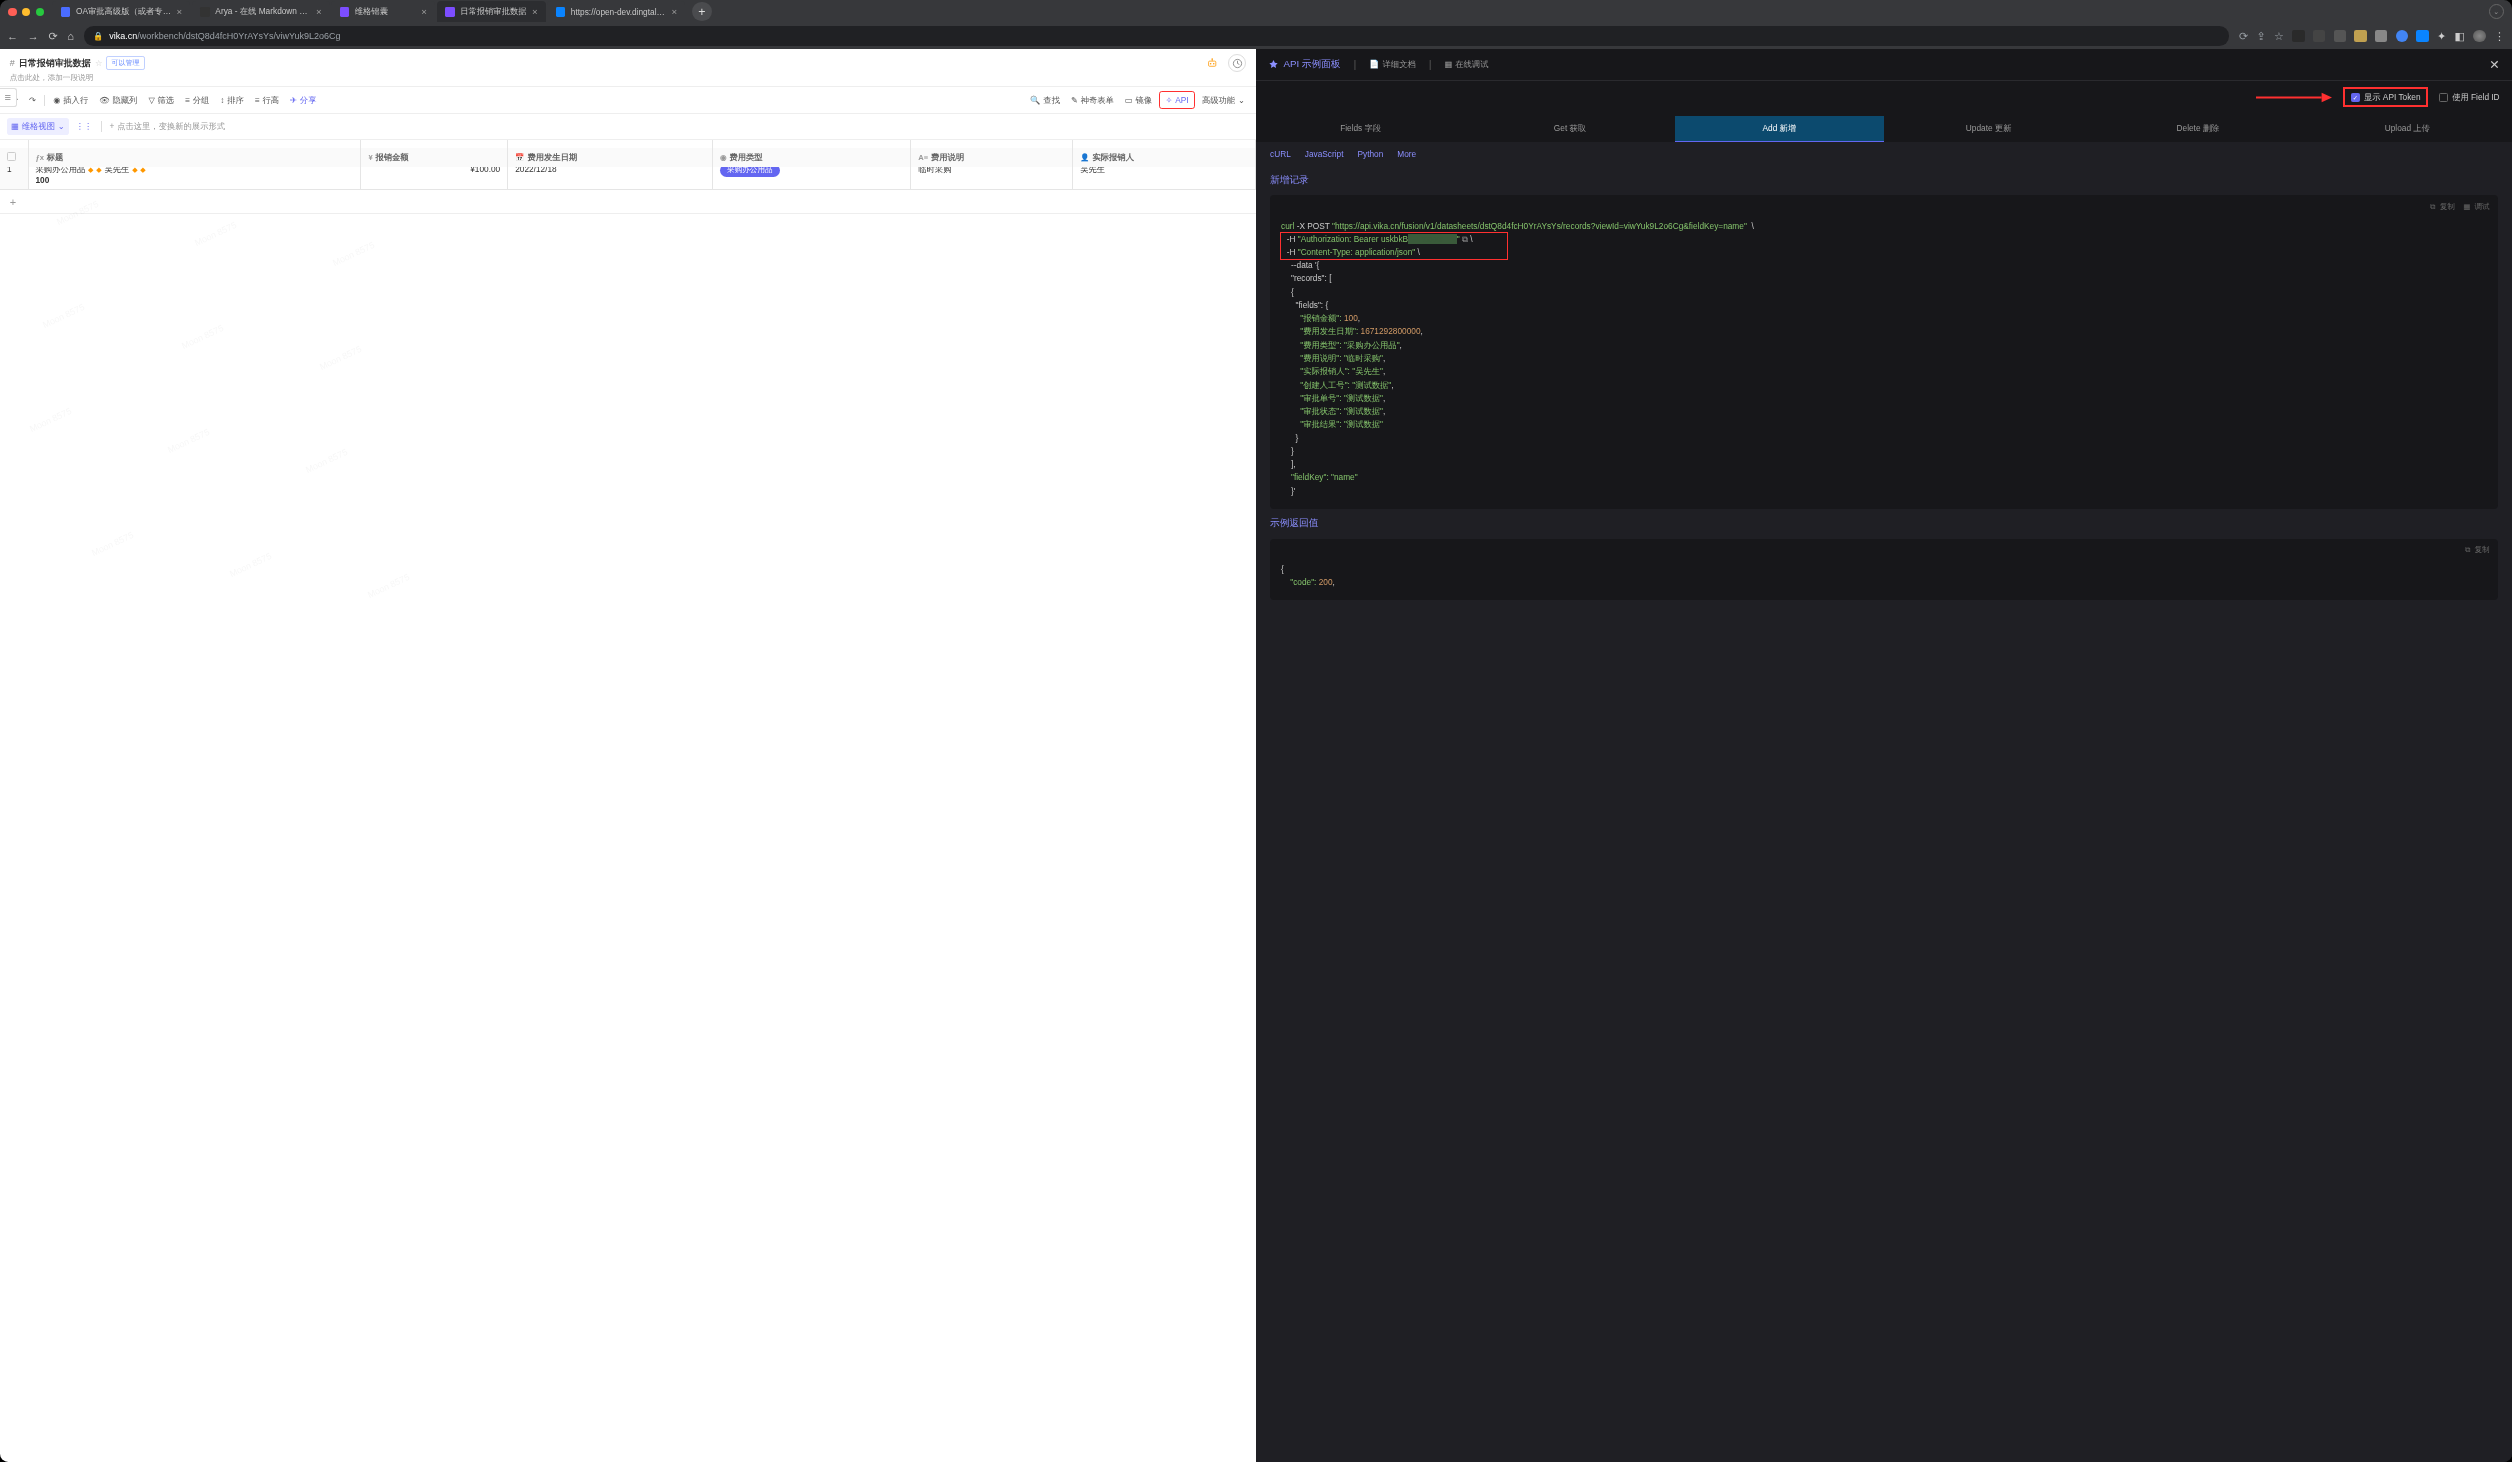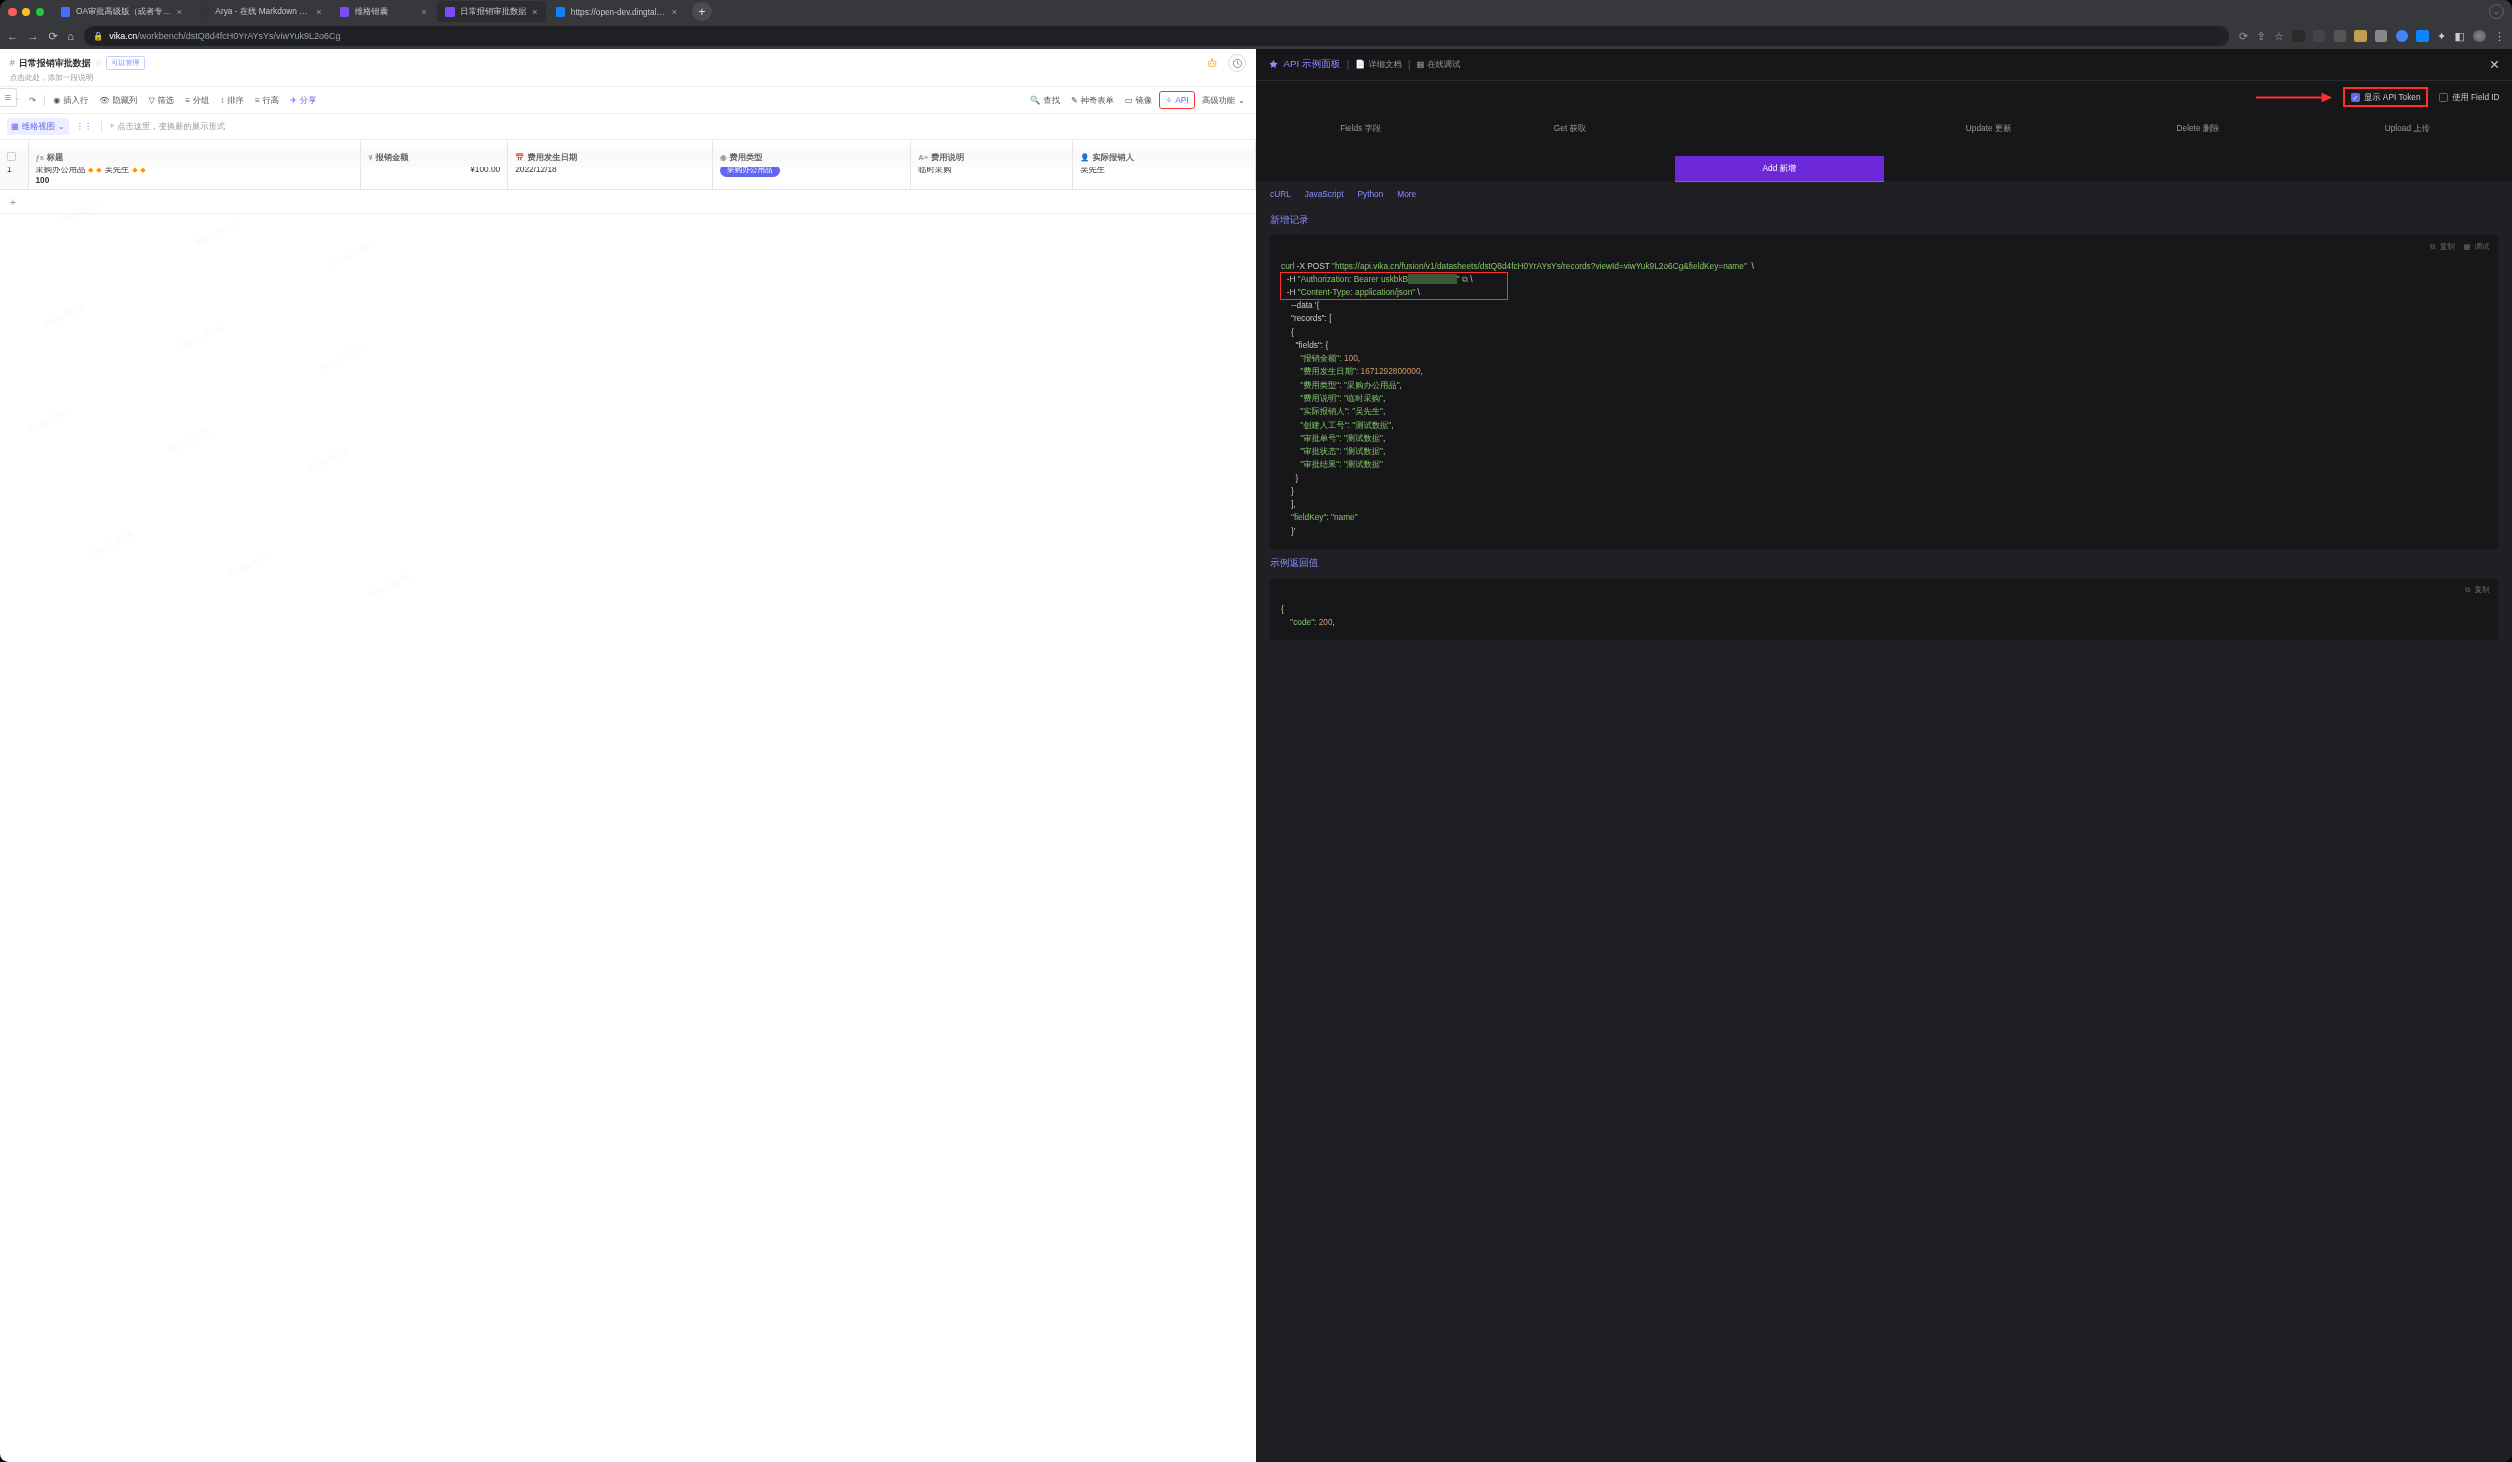--- a/index.html
+++ b/index.html
@@ -70,36 +70,36 @@
 .row-num-cell { width: 28px; text-align: center; color: #999; background: #fafafa; }
 .checkbox-cell { width: 24px; text-align: center; }
 .grid-checkbox { width: 9px; height: 9px; border: 0.7px solid #ccc; border-radius: 1.4px; display: inline-block; }
 .cell-title { display: flex; align-items: center; gap: 2.8px; flex-wrap: wrap; }
 .diamond { color: #ff9800; font-size: 7px; }
 .pill { background: #6366f1; color: #fff; font-size: 7.6px; padding: 1.4px 7px; border-radius: 7px; display: inline-block; }
 .add-row { padding: 5.5px 9.7px; color: #999; cursor: pointer; font-size: 11px; border-bottom: 0.7px solid #eee; }
 .collapse-btn { position: absolute; left: 0; top: 39px; width: 16.6px; height: 19.3px; background: #fff; border: 0.7px solid #ddd; border-left: none; border-radius: 0 2.8px 2.8px 0; display: flex; align-items: center; justify-content: center; cursor: pointer; z-index: 10; color: #888; }
 
 
-.api-header { padding: 8.3px 12.4px; display: flex; align-items: center; gap: 6px; border-bottom: 0.7px solid #2a2a2e; }
+.api-header { padding: 8.3px 12.4px; display: flex; align-items: center; gap: 13px; border-bottom: 0.7px solid #2a2a2e; }
 .api-header-title { color: #8b8fff; font-size: 9.7px; font-weight: 500; display: flex; align-items: center; gap: 4.1px; }
 .api-header-link { color: #999; font-size: 8.3px; display: flex; align-items: center; gap: 2.8px; cursor: pointer; }
 .api-header-close { margin-left: auto; color: #ccc; font-size: 12.4px; cursor: pointer; }
 
 .api-breadcrumb { padding: 7px 12.4px 1.4px; color: #ccc; font-size: 9px; }
 .api-checkboxes { padding: 5.5px 12.4px 8.3px; display: flex; justify-content: flex-end; gap: 11px; align-items: center; position: relative; }
 .api-cb { display: flex; align-items: center; gap: 4.1px; font-size: 8.3px; color: #ccc; }
 .cb-box { width: 9px; height: 9px; border: 0.7px solid #666; border-radius: 1.4px; }
 .cb-box.checked { background: #6366f1; border-color: #6366f1; display: flex; align-items: center; justify-content: center; color: #fff; font-size: 6.2px; }
 .red-rect { border: 2.1px solid #ff3030; padding: 2.8px 5.5px; text-align: right; }
 .red-arrow-svg { width: 76px; height: 21px; }
 
 .api-tabs { display: flex; background: #17171a; }
 .api-tab { flex: 1; text-align: center; padding: 7px 0; font-size: 8.3px; color: #999; cursor: pointer; }
-.api-tab.active { background: #6d28d9; color: #fff; border-bottom: 1.4px solid #6366f1; margin-top: 40px; }
+.api-tab.active { background: #0c4a6e; color: #fff; border-bottom: 1.4px solid #6366f1; }
 
 .api-subtabs { display: flex; gap: 14px; padding: 7px 14px; background: #1f1f24; font-size: 8.3px; }
 .api-subtab { color: #8b8fff; cursor: pointer; }
 
 .api-body { flex: 1; overflow-y: auto; background: #1f1f24; padding: 0 14px 14px; }
 .api-section-title { color: #8b8fff; font-size: 9.7px; padding: 8.3px 0; }
 .code-block { background: #17171a; border-radius: 4.1px; padding: 11px; font-family: Menlo, Consolas, monospace; font-size: 8.3px; line-height: 1.6; color: #ccc; position: relative; white-space: pre; overflow-x: auto; }
 .code-actions { position: absolute; right: 8.3px; top: 5.5px; display: flex; gap: 8.3px; font-size: 7.6px; color: #666; }
 .code-action { cursor: pointer; display: flex; align-items: center; gap: 2.1px; }
 .tok-cmd { color: #85c46c; }

